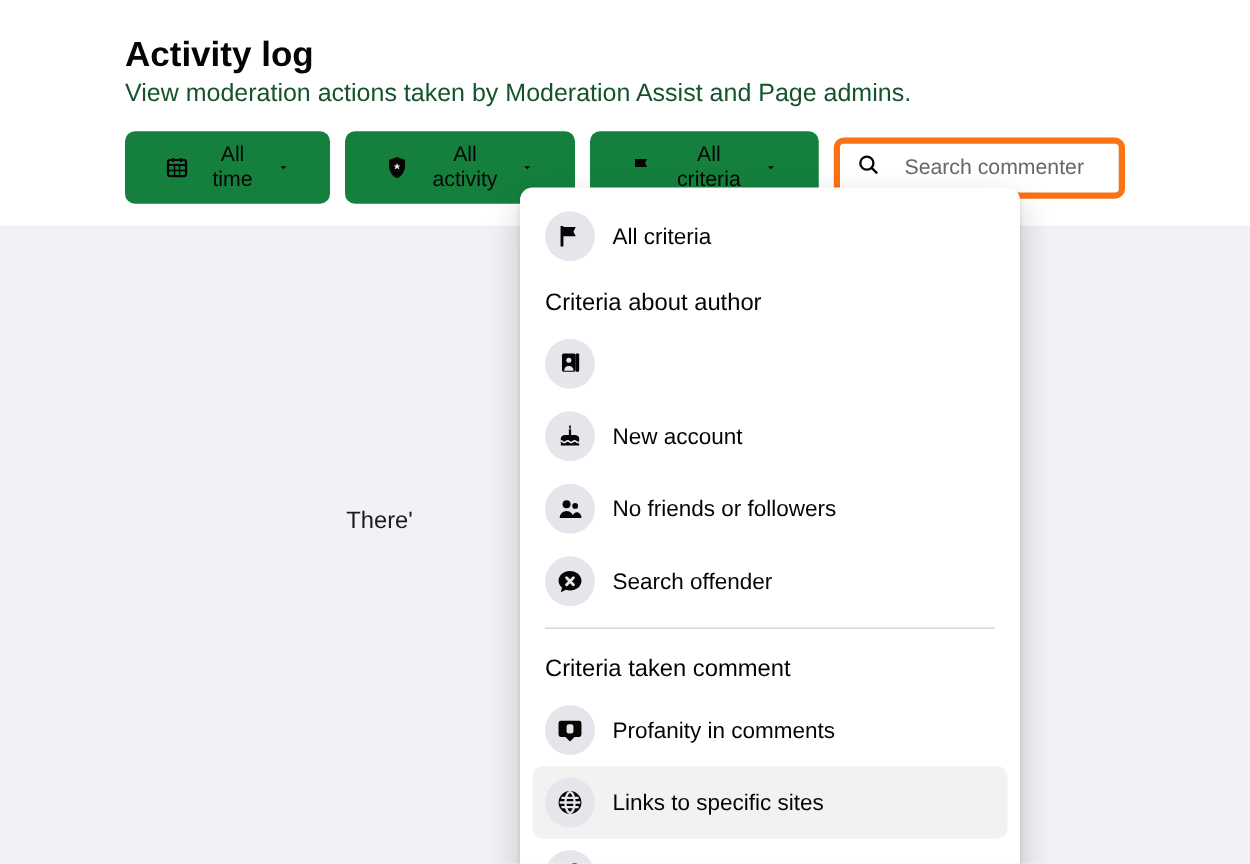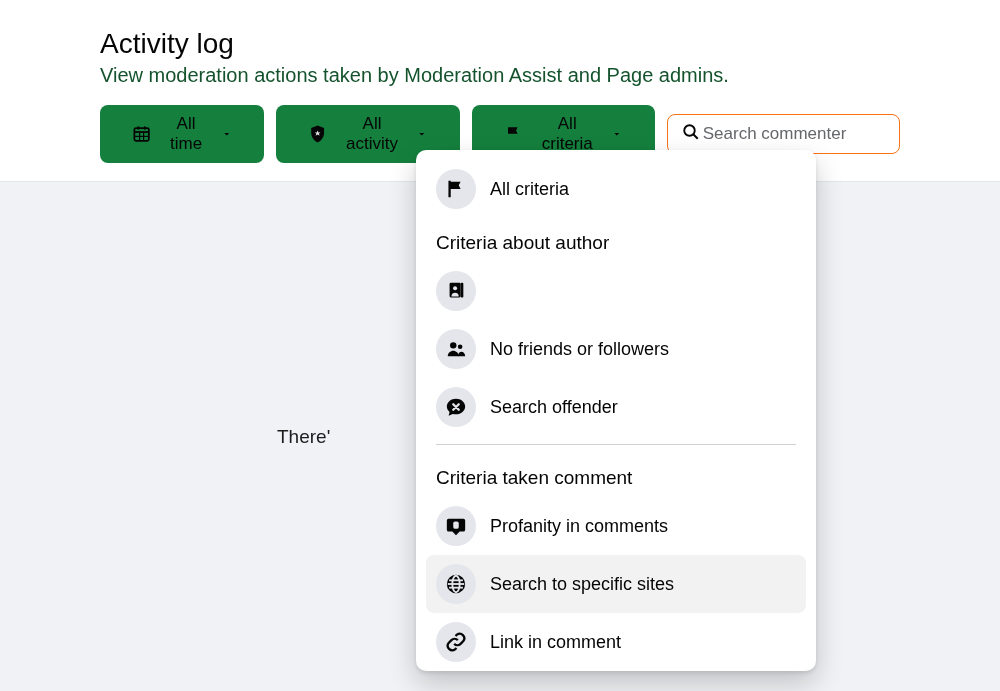--- a/index.html
+++ b/index.html
@@ -15,21 +15,21 @@
       overflow: hidden;
       position: relative;
     }
     .header-section {
       padding: 28px 100px 18px 100px;
       background: #ffffff;
       border-bottom: 1px solid #e4e6eb;
     }
     .title {
       font-size: 28px;
-      font-weight: 400;
+      font-weight: 700;
       color: #050505;
       margin-bottom: 4px;
     }
     .subtitle {
       font-size: 20px;
       color: #14532d;
       margin-bottom: 18px;
     }
     .filter-row {
       display: flex;
@@ -56,22 +56,22 @@
     .pill-icon {
       width: 20px;
       height: 20px;
       display: flex;
       align-items: center;
       justify-content: center;
     }
     .search-box {
       display: flex;
       align-items: center;
-      gap: 3px;
-      border: 1px solid #f97316;
+      gap: 20px;
+      border: 5px solid #f97316;
       border-radius: 8px;
       padding: 8px 14px;
       background: #ffffff;
       width: 240px;
     }
     .search-box input {
       border: none;
       outline: none;
       font-size: 17px;
       color: #65676b;
@@ -81,21 +81,21 @@
     .search-box input::placeholder {
       color: #65676b;
     }
     .content-area {
       background: #f0f2f5;
       height: calc(691px - 152px);
       position: relative;
     }
     .empty-text-left {
       position: absolute;
-      top: 244px;
+      top: 224px;
       left: 277px;
       font-size: 19px;
       color: #1C1C1C;
     }
     .empty-text-right {
       position: absolute;
       top: 228px;
       left: 712px;
       font-size: 19px;
       color: #1C1C1C;
@@ -240,20 +240,31 @@
     <div class="icon-circle">
       <svg viewBox="0 0 24 24" fill="#050505">
           <rect x="5" y="3" width="12" height="16" rx="1.5"></rect>
           <rect x="17" y="3" width="3" height="16" rx="1" fill="#050505"></rect>
           <circle cx="11" cy="9" r="2.2" fill="#e4e6eb"></circle>
           <path d="M7 18c0-2.8 2-4 4-4s4 1.2 4 4" fill="#e4e6eb"></path>
         </svg>
     </div>
   </div>
 
+  <div class="dropdown-item">
+    <div class="icon-circle">
+      <svg viewBox="0 0 24 24" fill="#050505">
+          <path d="M4 20h16v-6c0-1.5-1.5-3-4-3H8c-2.5 0-4 1.5-4 3v6z"></path>
+          <path d="M4 16c1.5 0 1.5 1.5 3 1.5S8.5 16 10 16s1.5 1.5 3 1.5S14.5 16 16 16s1.5 1.5 3 1.5S20.5 16 20 16" fill="none" stroke="#e4e6eb" stroke-width="1.5"></path>
+          <rect x="11" y="6" width="2" height="5"></rect>
+          <path d="M12 2c-1 1-1 3 0 4 1-1 1-3 0-4z"></path>
+        </svg>
+    </div>
+    <span class="label">New account</span>
+  </div>
 
   <div class="dropdown-item">
     <div class="icon-circle">
       <svg viewBox="0 0 24 24" fill="#050505">
           <circle cx="9" cy="8" r="3.5"></circle>
           <circle cx="16.5" cy="9.5" r="2.5"></circle>
           <path d="M3 20c0-3.5 3-6 6-6s6 2.5 6 6"></path>
           <path d="M14 20c0-3 2-5 4-5s4 2 4 5"></path>
         </svg>
     </div>
@@ -287,21 +298,21 @@
   <div class="dropdown-item hovered">
     <div class="icon-circle">
       <svg viewBox="0 0 24 24" fill="none" stroke="#050505" stroke-width="2">
           <circle cx="12" cy="12" r="9" fill="#050505"></circle>
           <ellipse cx="12" cy="12" rx="4" ry="9" stroke="#e4e6eb" fill="none"></ellipse>
           <line x1="3" y1="12" x2="21" y2="12" stroke="#e4e6eb"></line>
           <line x1="4.5" y1="8" x2="19.5" y2="8" stroke="#e4e6eb"></line>
           <line x1="4.5" y1="16" x2="19.5" y2="16" stroke="#e4e6eb"></line>
         </svg>
     </div>
-    <span class="label">Search to specific sites</span>
+    <span class="label">Links to specific sites</span>
   </div>
 
   <div class="dropdown-item">
     <div class="icon-circle">
       <svg viewBox="0 0 24 24" fill="none" stroke="#050505" stroke-width="2.5">
           <path d="M10 14a5 5 0 007 0l3-3a5 5 0 00-7-7l-1.5 1.5"></path>
           <path d="M14 10a5 5 0 00-7 0l-3 3a5 5 0 007 7l1.5-1.5"></path>
         </svg>
     </div>
     <span class="label">Link in comment</span>

